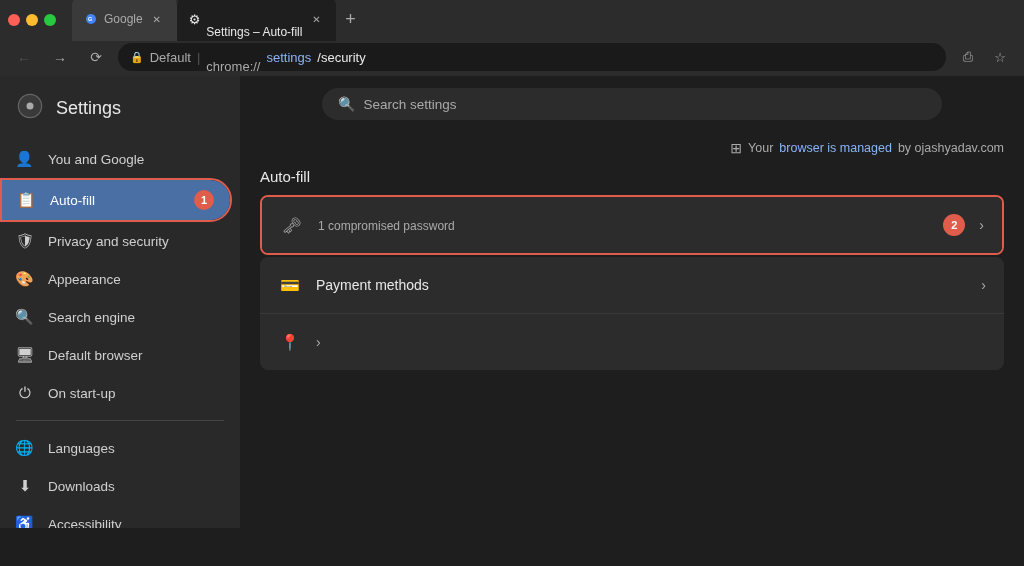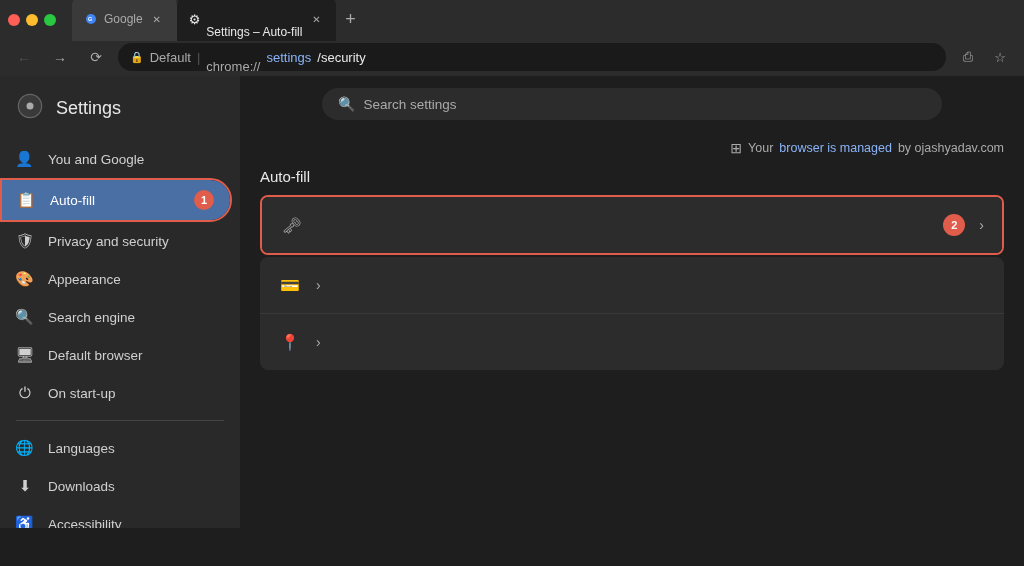--- a/index.html
+++ b/index.html
@@ -393,32 +393,36 @@
       <span class="managed-link">browser is managed</span>
       <span>by ojashyadav.com</span>
     </div>
 
     <div class="section-title">Auto-fill</div>
 
     <div style="border:2px solid #e05c4b; border-radius:8px; overflow:hidden; margin-bottom:0;">
       <div class="settings-row" style="background:#2c2c2c;border-bottom:none;">
         <span class="row-icon">🗝</span>
         <div class="row-text">
+          <div class="row-subtitle">1 compromised password</div>
         </div>
         <div class="badge-2">2</div>
         <span class="chevron">›</span>
       </div>
     </div>
 
     <div style="height:2px;"></div>
 
     <div class="settings-list">
 
       <div class="settings-row">
         <span class="row-icon">💳</span>
+        <div class="row-text">
+          <div class="row-title">Payment methods</div>
+        </div>
         <span class="chevron">›</span>
       </div>
 
       <div class="settings-row">
         <span class="row-icon">📍</span>
         <span class="chevron">›</span>
       </div>
     </div>
   </div>
 

